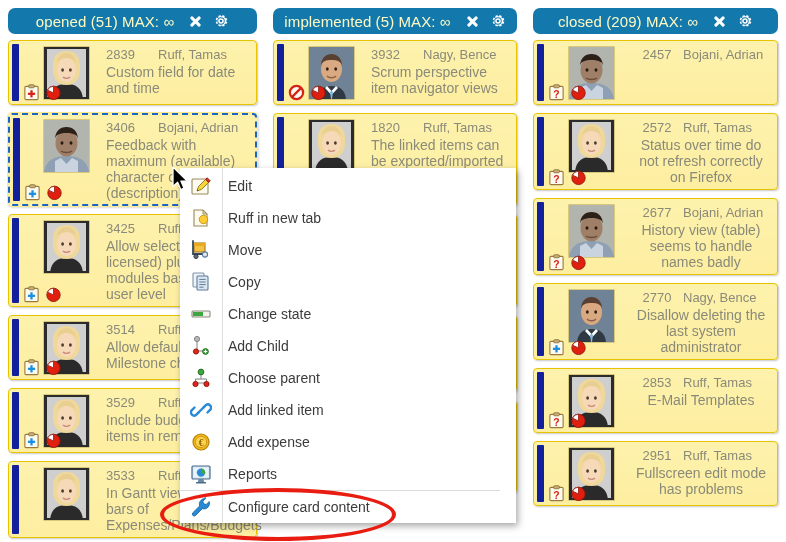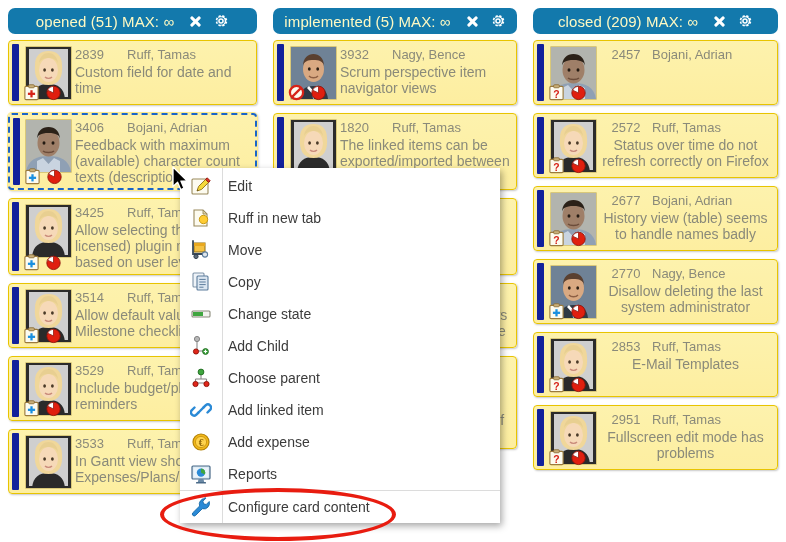--- a/index.html
+++ b/index.html
@@ -49,21 +49,21 @@
   }
   .card .bar{
     position:absolute;left:3px;top:3px;bottom:3px;width:7px;
     background:#12219b;border-radius:1px;
   }
   .card.selected{
     border:2px dashed #1a64c8;
     padding:4px 5px 3px 15px;
     box-shadow:0 0 0 1px #fde98a,1px 1px 3px rgba(0,0,0,.3);
   }
-  .card-inner{display:flex;gap:3px;}
+  .card-inner{display:flex;gap:16px;margin-left:18px;}
   .avatar{
     width:45px;height:52px;flex:0 0 45px;
     border:1px solid #d9c879;background:#b9b9b9;
     overflow:hidden;border-radius:1px;
   }
   .avatar svg{display:block;width:100%;height:100%;}
   .card-main{flex:1;min-width:0;padding-top:1px;}
   .card-head{display:flex;font-size:13px;color:#8a8a7a;margin-bottom:2px;white-space:nowrap;}
   .card-id{width:52px;flex:0 0 52px;}
   .card-owner{}
@@ -72,21 +72,21 @@
     position:absolute;left:14px;bottom:3px;display:flex;gap:5px;align-items:center;
   }
   .ic16{width:17px;height:17px;display:block;}
 
   
   .ctxmenu{
     position:absolute;left:180px;top:168px;width:320px;
     background:#ffffff;
     box-shadow:2px 3px 7px rgba(0,0,0,.35);
     z-index:40;
-    padding:2px 0 0 0;
+    padding:2px 16px 0 0;
   }
   .ctxmenu .rail{
     position:absolute;left:0;top:0;bottom:0;width:42px;
     background:#ffffff;border-right:1px solid #dcdcdc;
   }
   .mi{
     position:relative;display:flex;align-items:center;height:32px;
     font-size:14px;color:#3b3b3b;cursor:default;
   }
   .mi .mi-ic{

